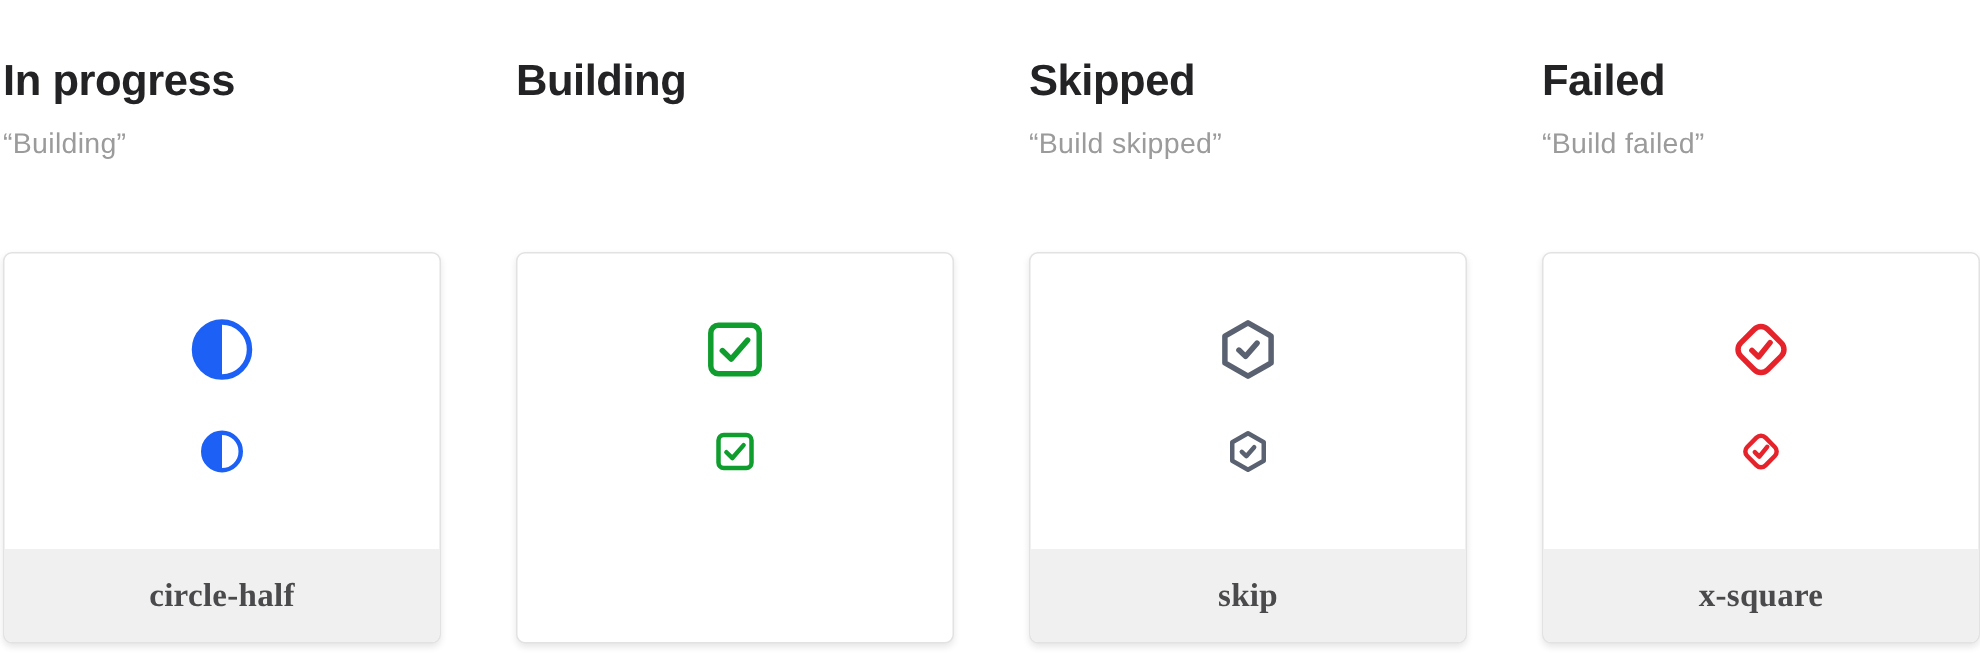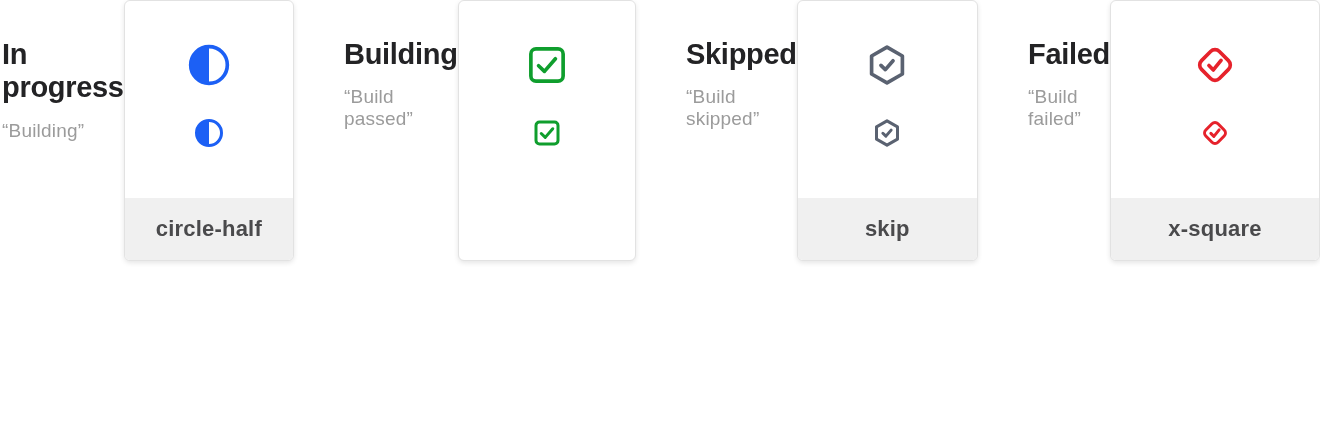--- a/index.html
+++ b/index.html
@@ -6,21 +6,21 @@
   html, body { background: #ffffff; }
   body {
     font-family: "Liberation Sans", "DejaVu Sans", sans-serif;
     width: 1320px; height: 436px; overflow: hidden;
   }
   .page {
     width: 1320px; height: 436px;
     display: flex; gap: 50px;
     padding-left: 2px;
   }
-  .col { width: 292px; display: flex; flex-direction: row; }
+  .col { width: 292px; display: flex; flex-direction: column; }
   .col-head { height: 168px; padding-top: 38px; }
   .col-title {
     font-size: 29px; font-weight: bold; color: #232325;
     letter-spacing: -0.3px; line-height: 1.15;
   }
   .col-quote {
     margin-top: 15px;
     font-size: 19px; font-weight: 500; color: #9b9b9b;
     letter-spacing: 0.2px;
   }
@@ -35,21 +35,21 @@
   }
   .icon-area {
     height: 197px;
     display: flex; flex-direction: column; align-items: center;
     padding-top: 42px; gap: 31px;
   }
   .icon-lg { width: 44px; height: 44px; }
   .icon-sm { width: 30px; height: 30px; }
   .card-footer {
     height: 62px; background: #f0f0f0;
-    display: flex; align-items: center; justify-content: center;
+    display: flex; align-items: center; justify-content: center; font-family: Liberation Serif, serif;
   }
   .footer-label {
     font-size: 22px; font-weight: bold; color: #4a4a4c;
     letter-spacing: 0.2px;
   }
 </style>
 </head>
 <body>
 
 <div class="page">
@@ -72,21 +72,20 @@
       </div>
       <div class="card-footer">
         <span class="footer-label">circle-half</span>
       </div>
     </div>
   </div>
 
   <div class="col">
     <div class="col-head">
       <div class="col-title">Building</div>
-      <div class="col-quote">“Build passed”</div>
     </div>
     <div class="card">
       <div class="icon-area">
         <svg class="icon-lg" viewBox="0 0 24 24" color="#0f9e2d">
           <rect x="3.2" y="3.2" width="17.6" height="17.6" rx="2.8" fill="none" stroke="currentColor" stroke-width="2"></rect>
           <path d="M7.4 12.4 L10.6 15.5 L16.6 8.6" fill="none" stroke="currentColor" stroke-width="2" stroke-linecap="round" stroke-linejoin="round"></path>
         </svg>
         <svg class="icon-sm" viewBox="0 0 24 24" color="#0f9e2d">
           <rect x="3.2" y="3.2" width="17.6" height="17.6" rx="2.8" fill="none" stroke="currentColor" stroke-width="2.4"></rect>
           <path d="M7.4 12.4 L10.6 15.5 L16.6 8.6" fill="none" stroke="currentColor" stroke-width="2.4" stroke-linecap="round" stroke-linejoin="round"></path>

